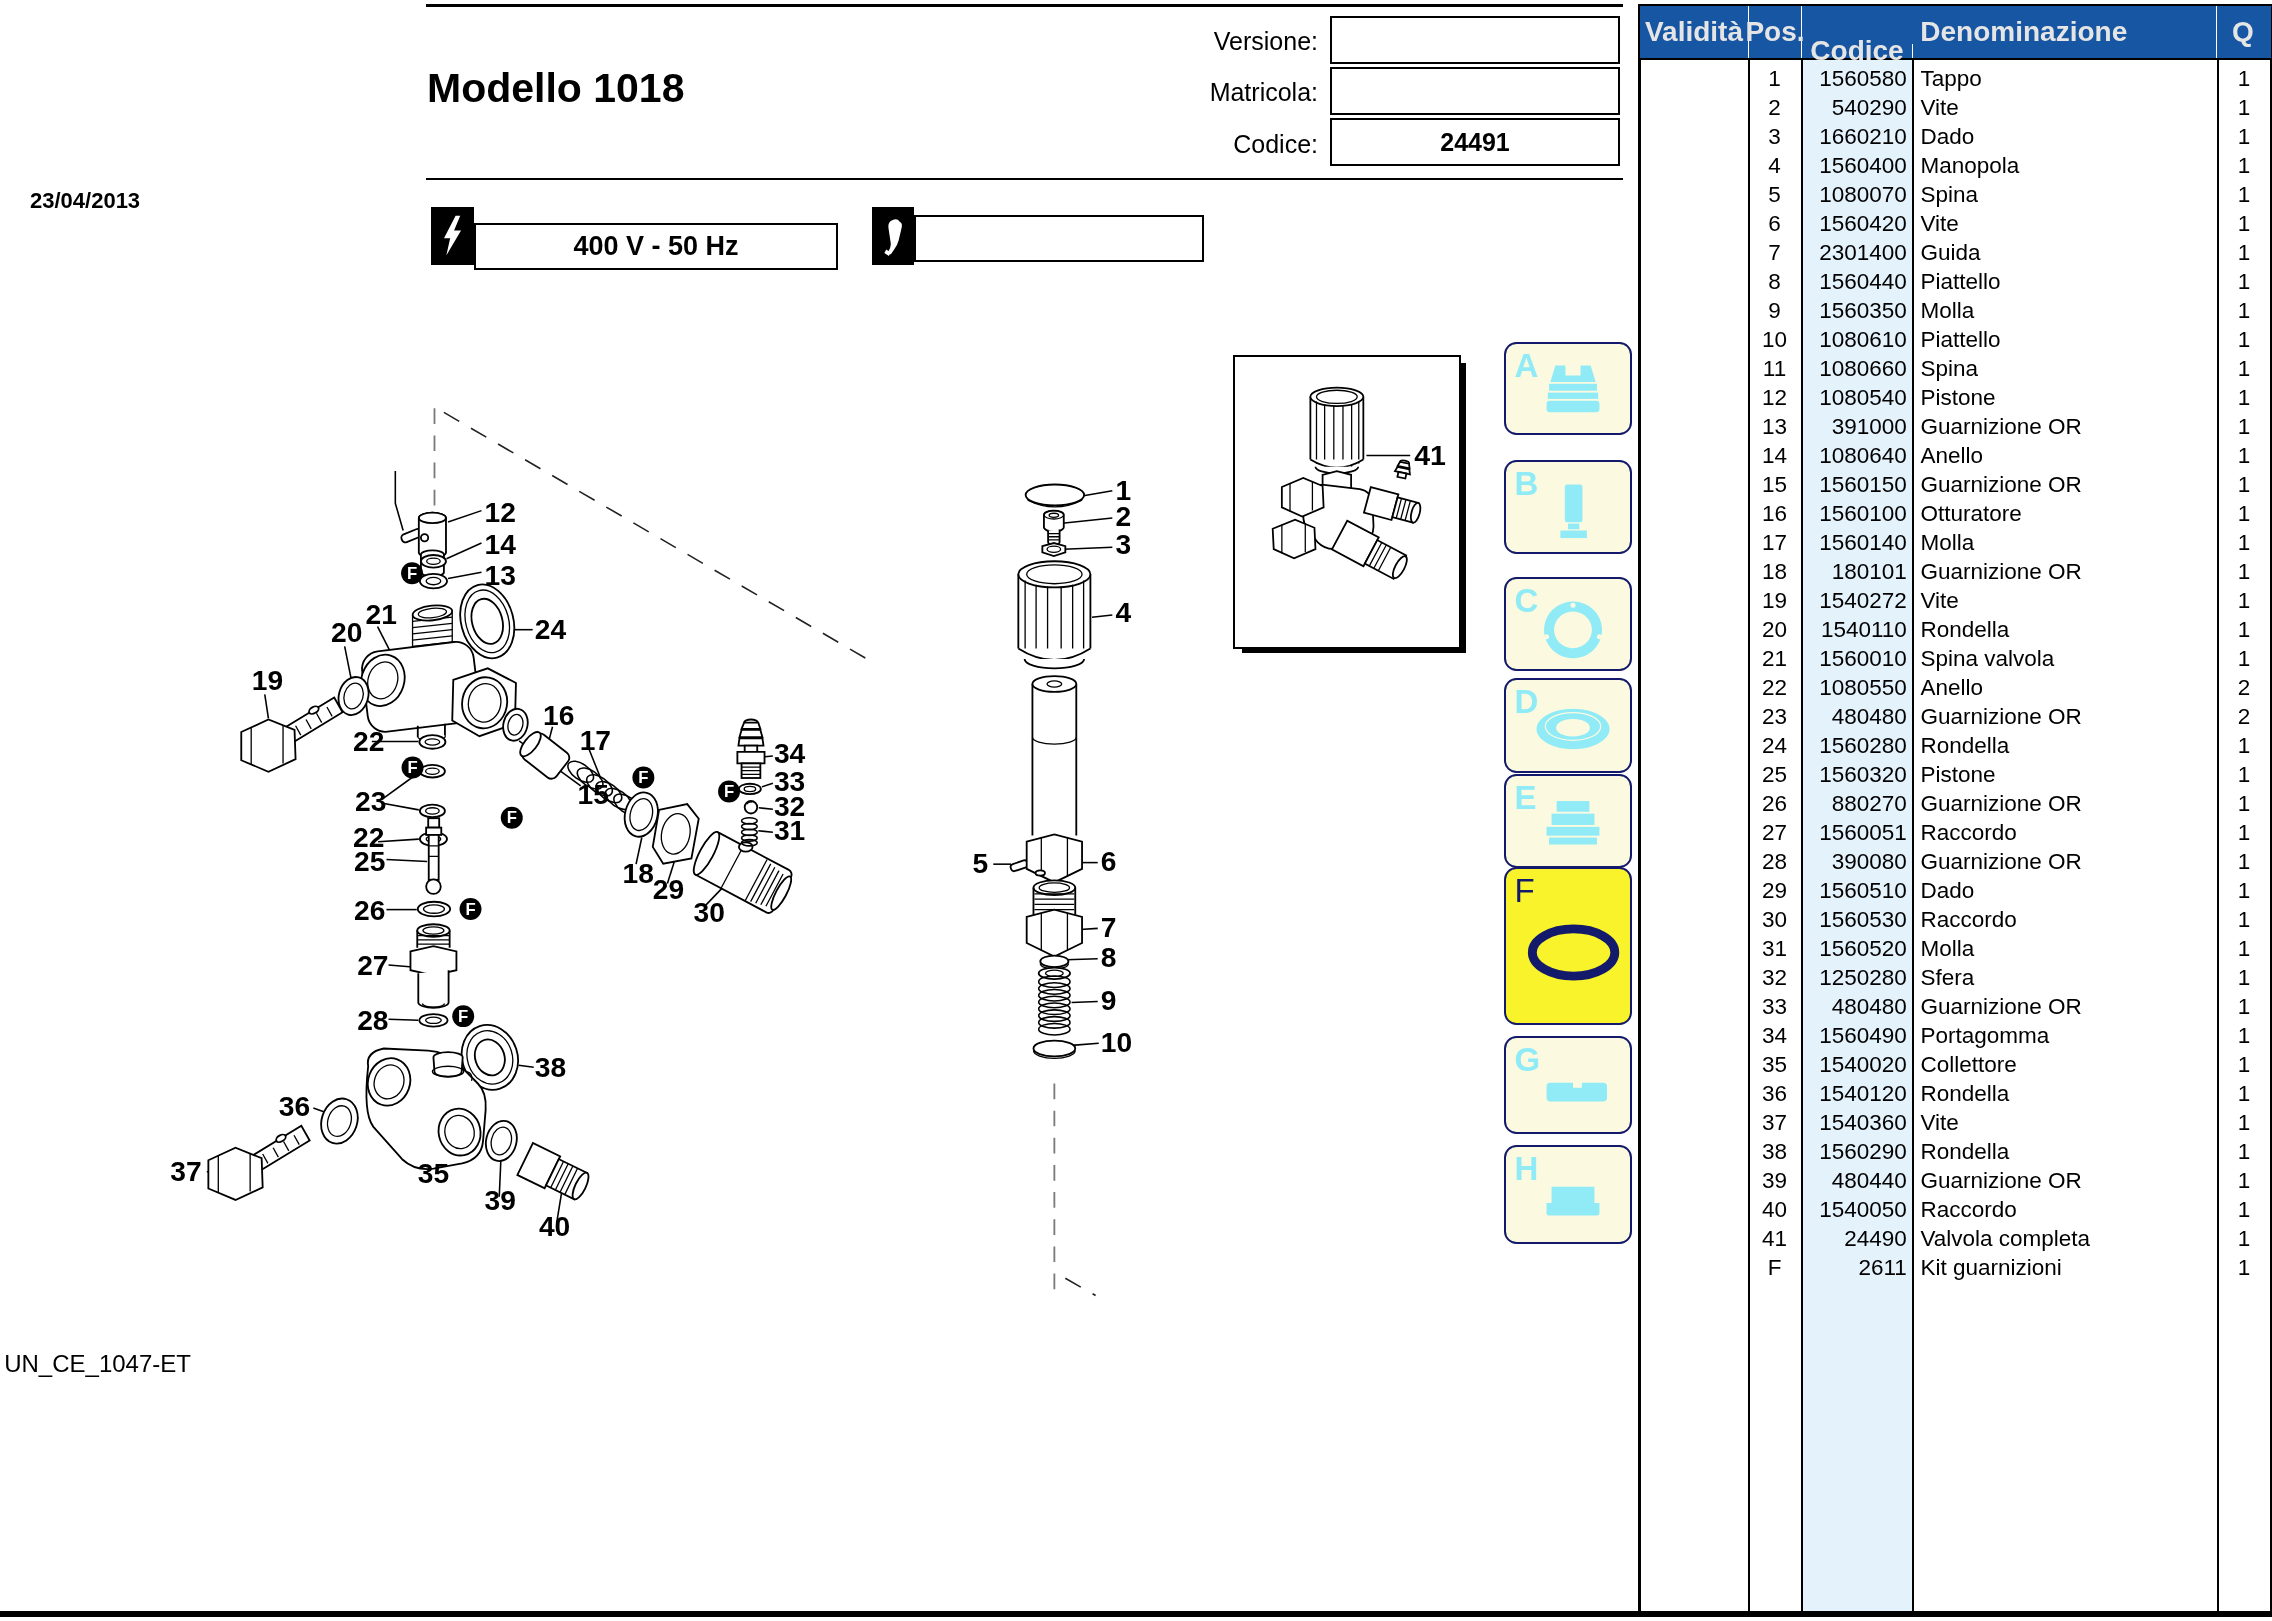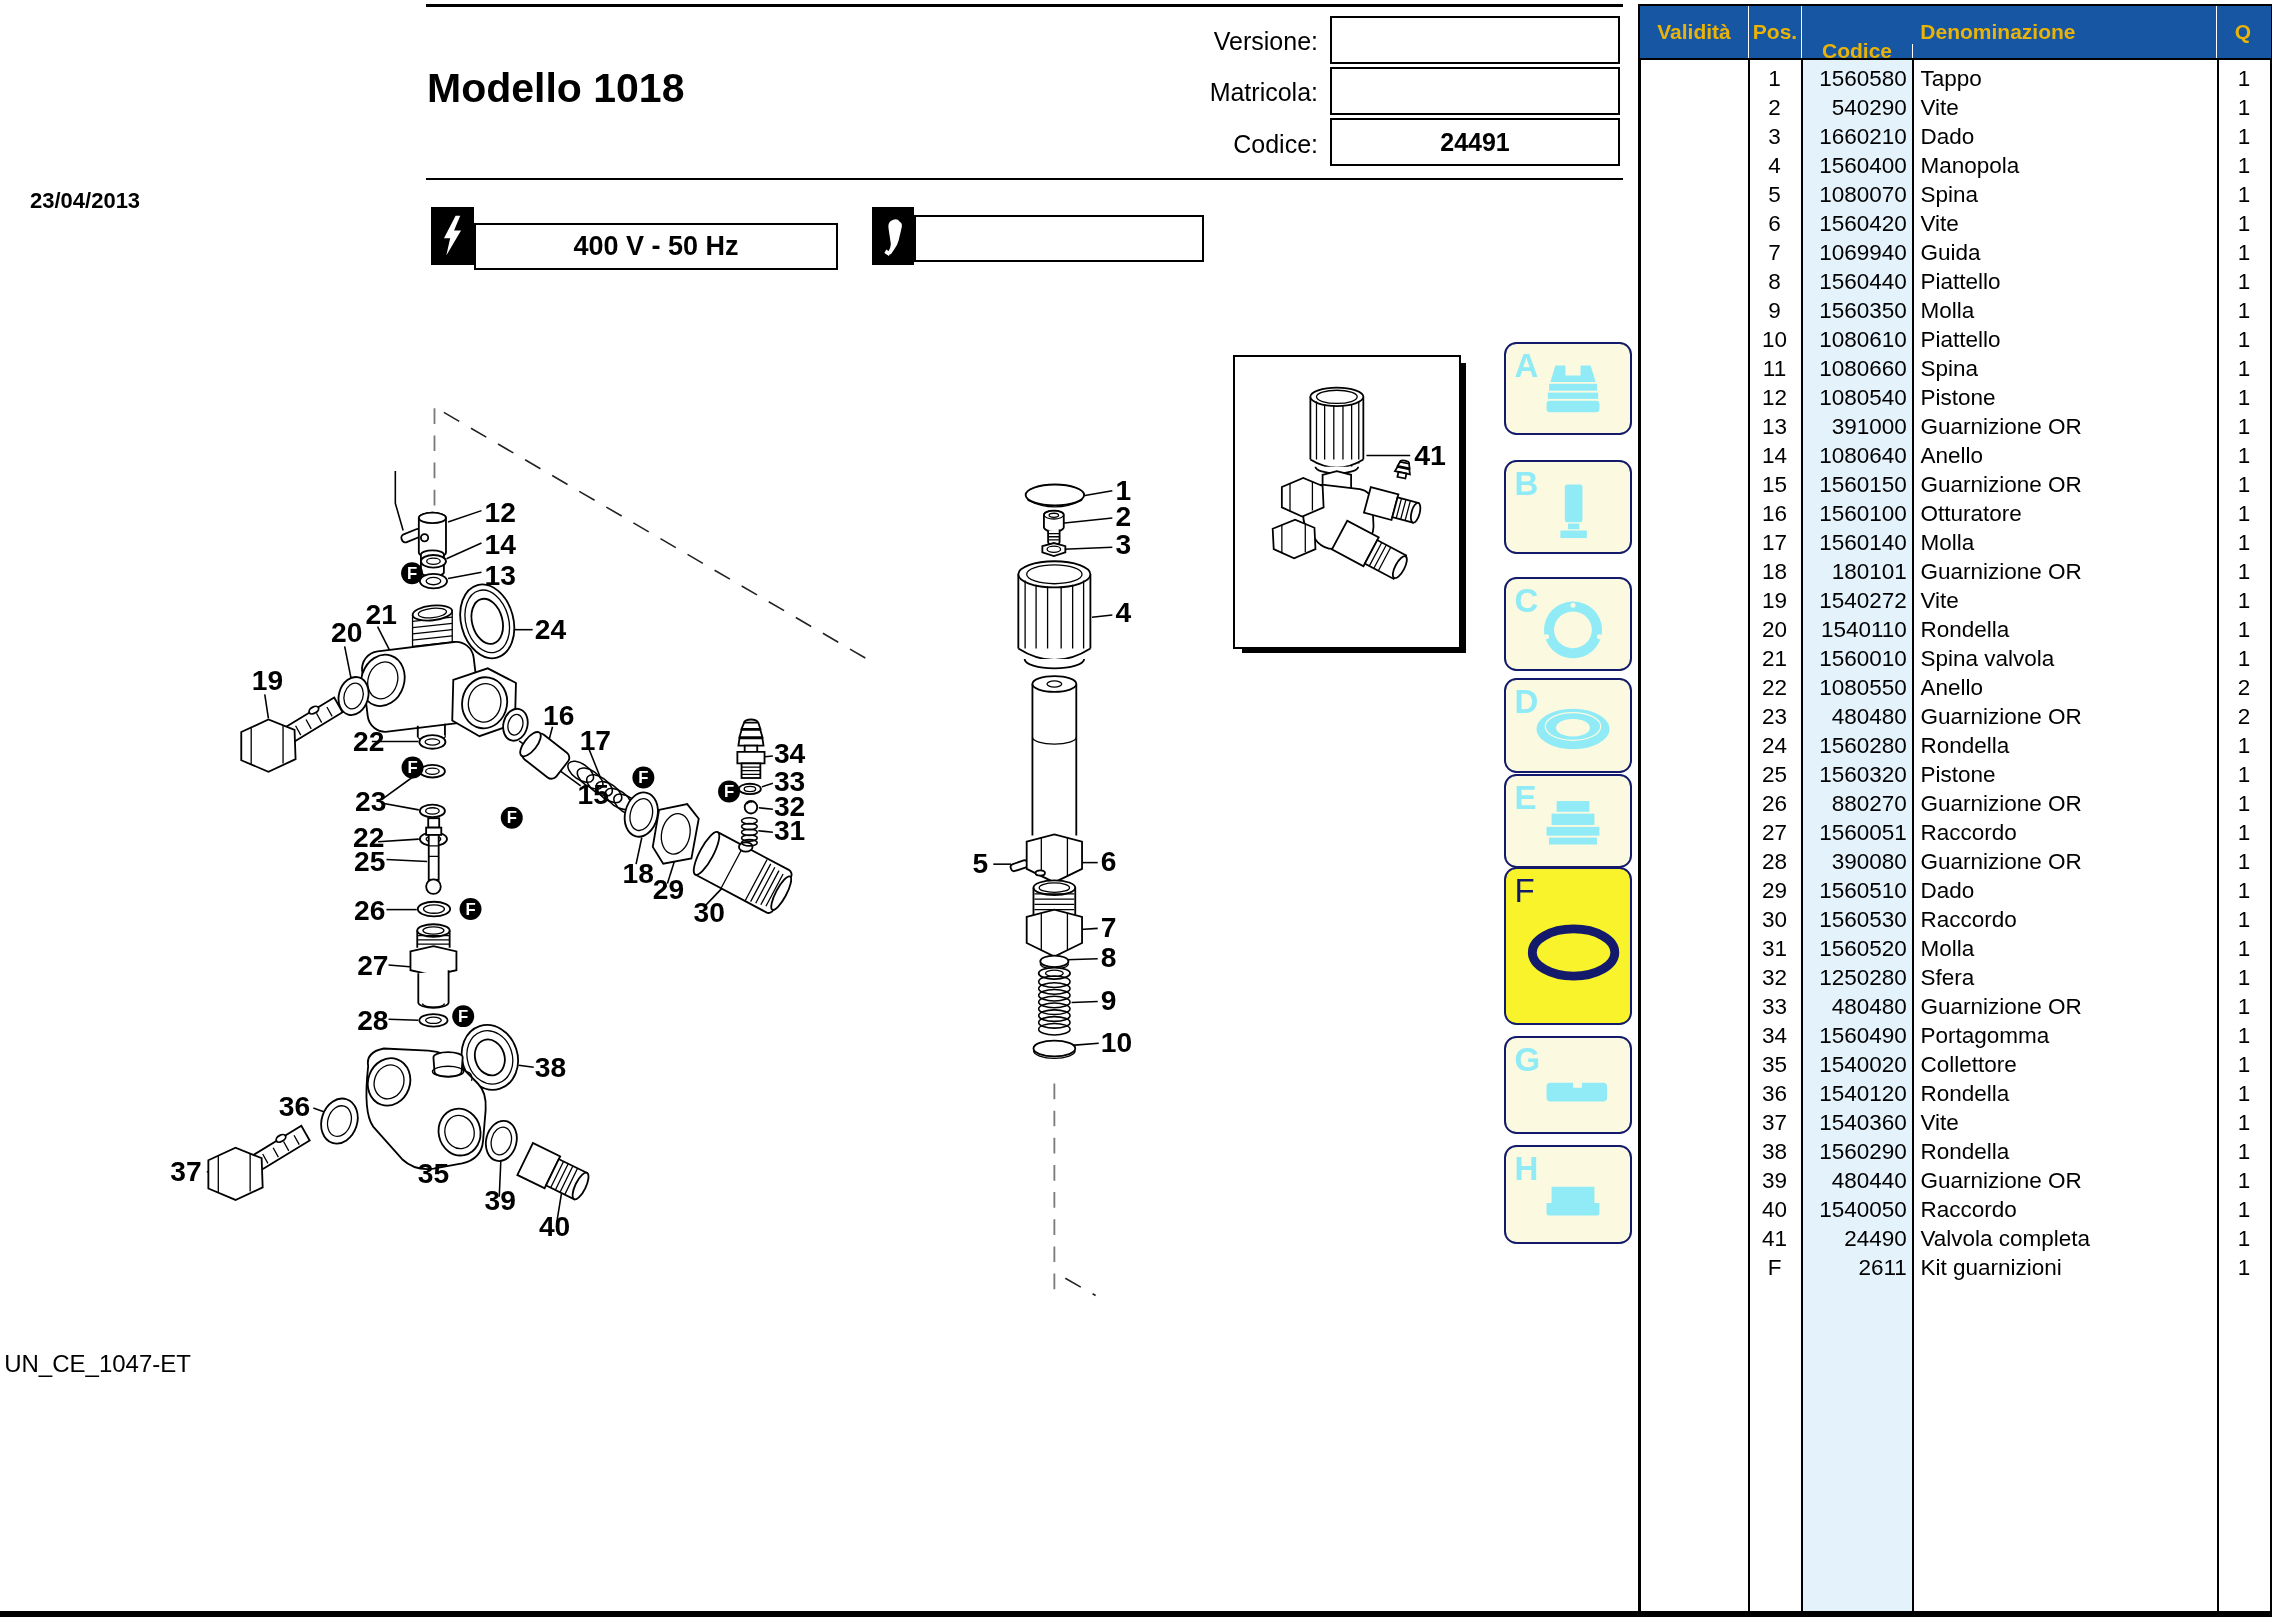--- a/index.html
+++ b/index.html
@@ -28,21 +28,21 @@
   .icon-box{position:absolute;left:1504px;width:128px;background:#FBFAE1;border:2.6px solid #131A6B;border-radius:12.5px;box-sizing:border-box;}
   .icon-box.hl{background:#F8F32B;}
   .icon-letter{position:absolute;left:8.4px;top:3.1px;font-size:33px;font-weight:700;color:#90EBF6;}
   .icon-box.hl .icon-letter{color:#131A6B;font-weight:400;}
   .icon-art{position:absolute;left:15.7px;top:15.7px;right:5.2px;bottom:3.1px;display:flex;align-items:center;justify-content:center;}
   .icon-art svg{width:94px;height:63px;}
   .icon-box.hl .icon-art svg{width:104px;height:89px;}
   
   .tbl-line{position:absolute;background:#000;}
   .codice-bg{left:1801px;top:60px;width:111px;height:1551px;background:#E4F2FC;}
-  .thead{left:1638px;top:4.2px;width:635px;height:56px;background:#1656A3;border:2.1px solid #000;box-sizing:border-box;display:flex;color:#eab308;font-weight:700;font-size:21px;}
+  .thead{left:1638px;top:4.2px;width:635px;height:56px;background:#1656A3;border:2.1px solid #000;box-sizing:border-box;display:flex;color:#e5e5e5;font-weight:700;font-size:28px;}
   .thcell{display:flex;align-items:center;justify-content:center;border-right:1.6px solid #fff;box-sizing:border-box;}
   .thcell:last-child{border-right:none;}
   .th-val{width:109px;}.th-pos{width:53px;}.th-cod{width:111px;margin-top:38px;}.th-den{width:304px;justify-content:flex-start;padding-left:7.3px;}.th-q{width:52px;}
   .trows{left:1638px;top:64px;width:635px;}
   .trow{display:flex;height:29px;align-items:center;font-size:22.5px;}
   .tcell{box-sizing:border-box;}
   .c-val{width:110px;}
   .c-pos{width:53px;text-align:center;}
   .c-cod{width:111px;text-align:right;padding-right:5.2px;}
   .c-den{width:304px;text-align:left;padding-left:8.4px;}
@@ -647,21 +647,21 @@
       <div class="trow">
         <div class="tcell c-val"></div>
         <div class="tcell c-pos">6</div>
         <div class="tcell c-cod">1560420</div>
         <div class="tcell c-den">Vite</div>
         <div class="tcell c-q">1</div>
       </div>
       <div class="trow">
         <div class="tcell c-val"></div>
         <div class="tcell c-pos">7</div>
-        <div class="tcell c-cod">1069940</div>
+        <div class="tcell c-cod">2301400</div>
         <div class="tcell c-den">Guida</div>
         <div class="tcell c-q">1</div>
       </div>
       <div class="trow">
         <div class="tcell c-val"></div>
         <div class="tcell c-pos">8</div>
         <div class="tcell c-cod">1560440</div>
         <div class="tcell c-den">Piattello</div>
         <div class="tcell c-q">1</div>
       </div>

